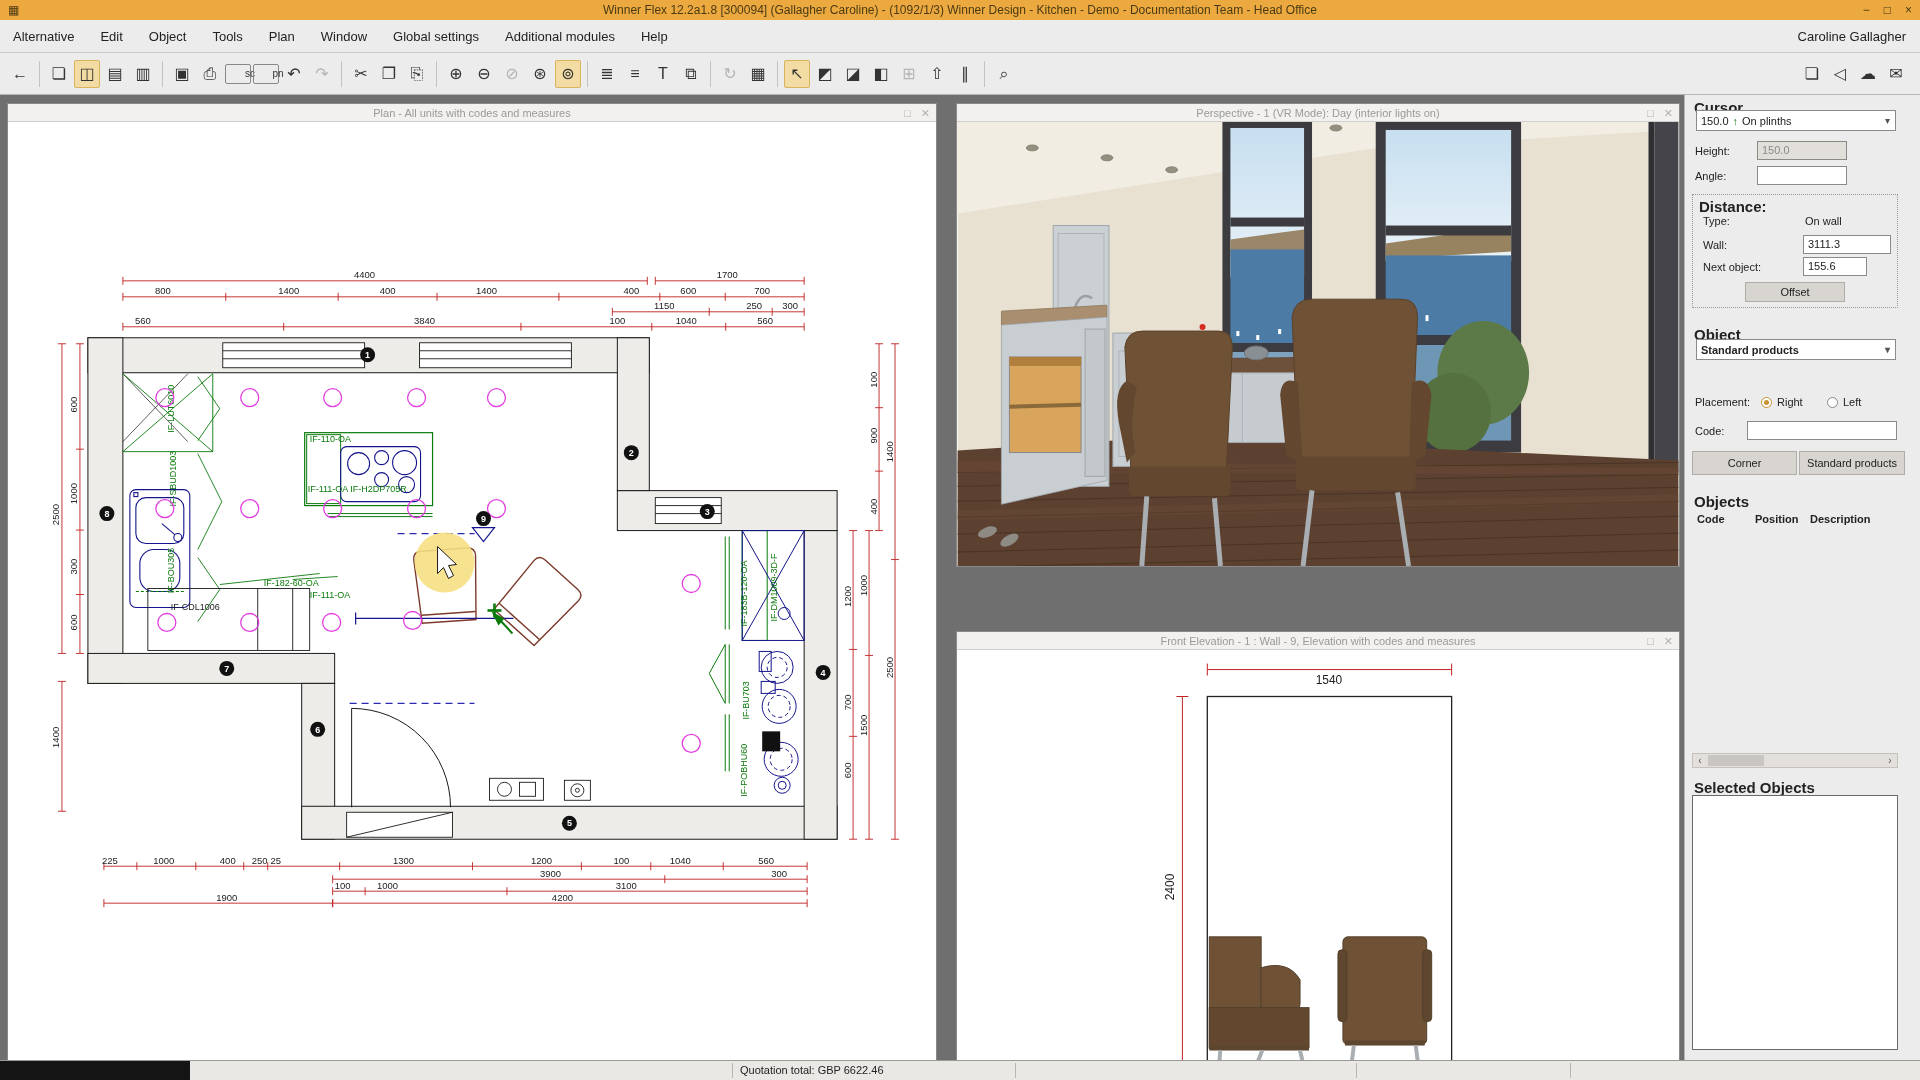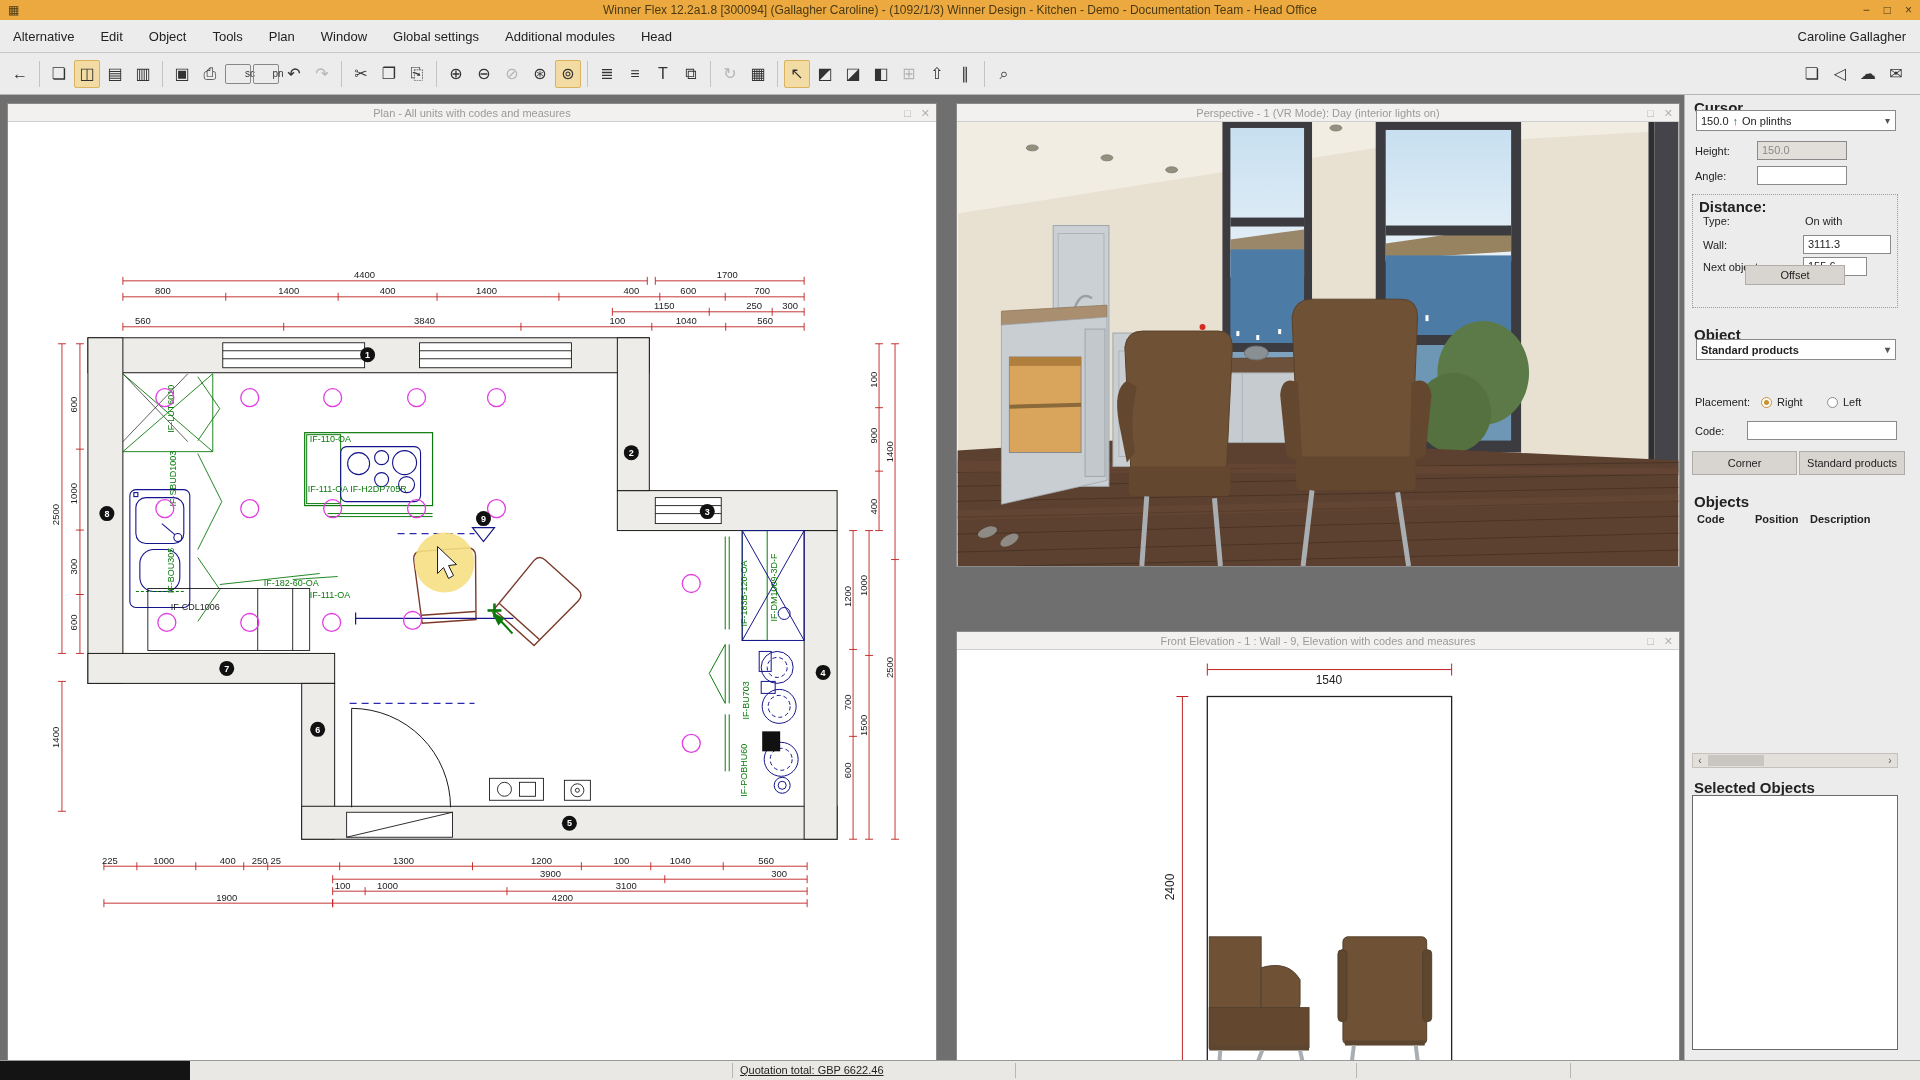--- a/index.html
+++ b/index.html
@@ -64,21 +64,21 @@
   .sb-scroll { position:absolute; height:15px; background:#E3E0DB; border:1px solid #c5c2bd; display:flex; align-items:center; }
   .sb-scroll .arr { width:14px; text-align:center; font-size:10px; color:#555; }
   .sb-scroll .thumb { position:absolute; left:15px; width:56px; top:1px; bottom:1px; background:#C9C6C1; }
   .sel-box { position:absolute; background:#fff; border:1px solid #6a6a6a; }
 
   
   .statusbar { position:absolute; left:0; top:1060px; width:1920px; height:20px; background:#EAE8E5;
     border-top:1px solid #9a9a9a; font-size:11px; color:#222; }
   .statusbar .blackseg { position:absolute; left:0; top:0; width:190px; height:20px; background:#141414; }
   .statusbar .div { position:absolute; top:2px; bottom:2px; width:1px; background:#b9b6b2; }
-  .statusbar .quote { position:absolute; left:740px; top:3px;text-decoration:underline; }
+  .statusbar .quote { position:absolute; left:740px; top:3px; }
 </style>
 </head>
 <body>
 
 <div class="app">
 
   <div class="titlebar">
     <span class="appicon">▦</span>
     <span class="title">Winner Flex 12.2a1.8  [300094]  (Gallagher Caroline) - (1092/1/3) Winner Design - Kitchen - Demo - Documentation Team - Head Office</span>
     <div class="win-controls">
@@ -91,21 +91,21 @@
   <div class="menubar">
     <div id="menu-items" style="display:flex;height:100%">
         <div class="mitem">Alternative</div>
         <div class="mitem">Edit</div>
         <div class="mitem">Object</div>
         <div class="mitem">Tools</div>
         <div class="mitem">Plan</div>
         <div class="mitem">Window</div>
         <div class="mitem">Global settings</div>
         <div class="mitem">Additional modules</div>
-        <div class="mitem">Head</div>
+        <div class="mitem">Help</div>
       </div>
     <span class="user">Caroline Gallagher</span>
   </div>
 
   <div class="toolbar">
     <div id="toolbar-left" style="display:flex;align-items:center">
         <div class="tbtn">←</div>
         <div class="tsep"></div>
         <div class="tbtn">❏</div>
         <div class="tbtn active">◫</div>
@@ -670,26 +670,26 @@
       <span class="chev">▾</span>
     </div>
     <span class="sb-text" style="left:10px;top:50px">Height:</span>
     <div class="sb-input disabled" style="left:72px;top:46px;width:90px"><span style="line-height:17px">150.0</span></div>
     <span class="sb-text" style="left:10px;top:75px">Angle:</span>
     <div class="sb-input" style="left:72px;top:71px;width:90px"><span></span></div>
 
     <div class="sb-group" style="left:7px;top:99px;width:206px;height:114px">
       <span class="sb-label" style="left:6px;top:3px">Distance:</span>
       <span class="sb-text" style="left:10px;top:20px">Type:</span>
-      <span class="sb-text" style="left:112px;top:20px">On with</span>
+      <span class="sb-text" style="left:112px;top:20px">On wall</span>
       <span class="sb-text" style="left:10px;top:44px">Wall:</span>
       <div class="sb-input" style="left:110px;top:40px;width:88px"><span style="line-height:17px">3111.3</span></div>
       <span class="sb-text" style="left:10px;top:66px">Next object:</span>
       <div class="sb-input" style="left:110px;top:62px;width:64px"><span style="line-height:17px">155.6</span></div>
-      <div class="sb-btn" style="left:52px;top:70px;width:100px;height:20px">
+      <div class="sb-btn" style="left:52px;top:87px;width:100px;height:20px">
           <span>Offset</span>
         </div>
     </div>
 
     <span class="sb-label" style="left:9px;top:231px">Object</span>
     <div class="sb-select" style="left:11px;top:244px;width:200px;font-weight:bold">
       <span>Standard products</span>
       <span class="chev">▾</span>
     </div>
 

